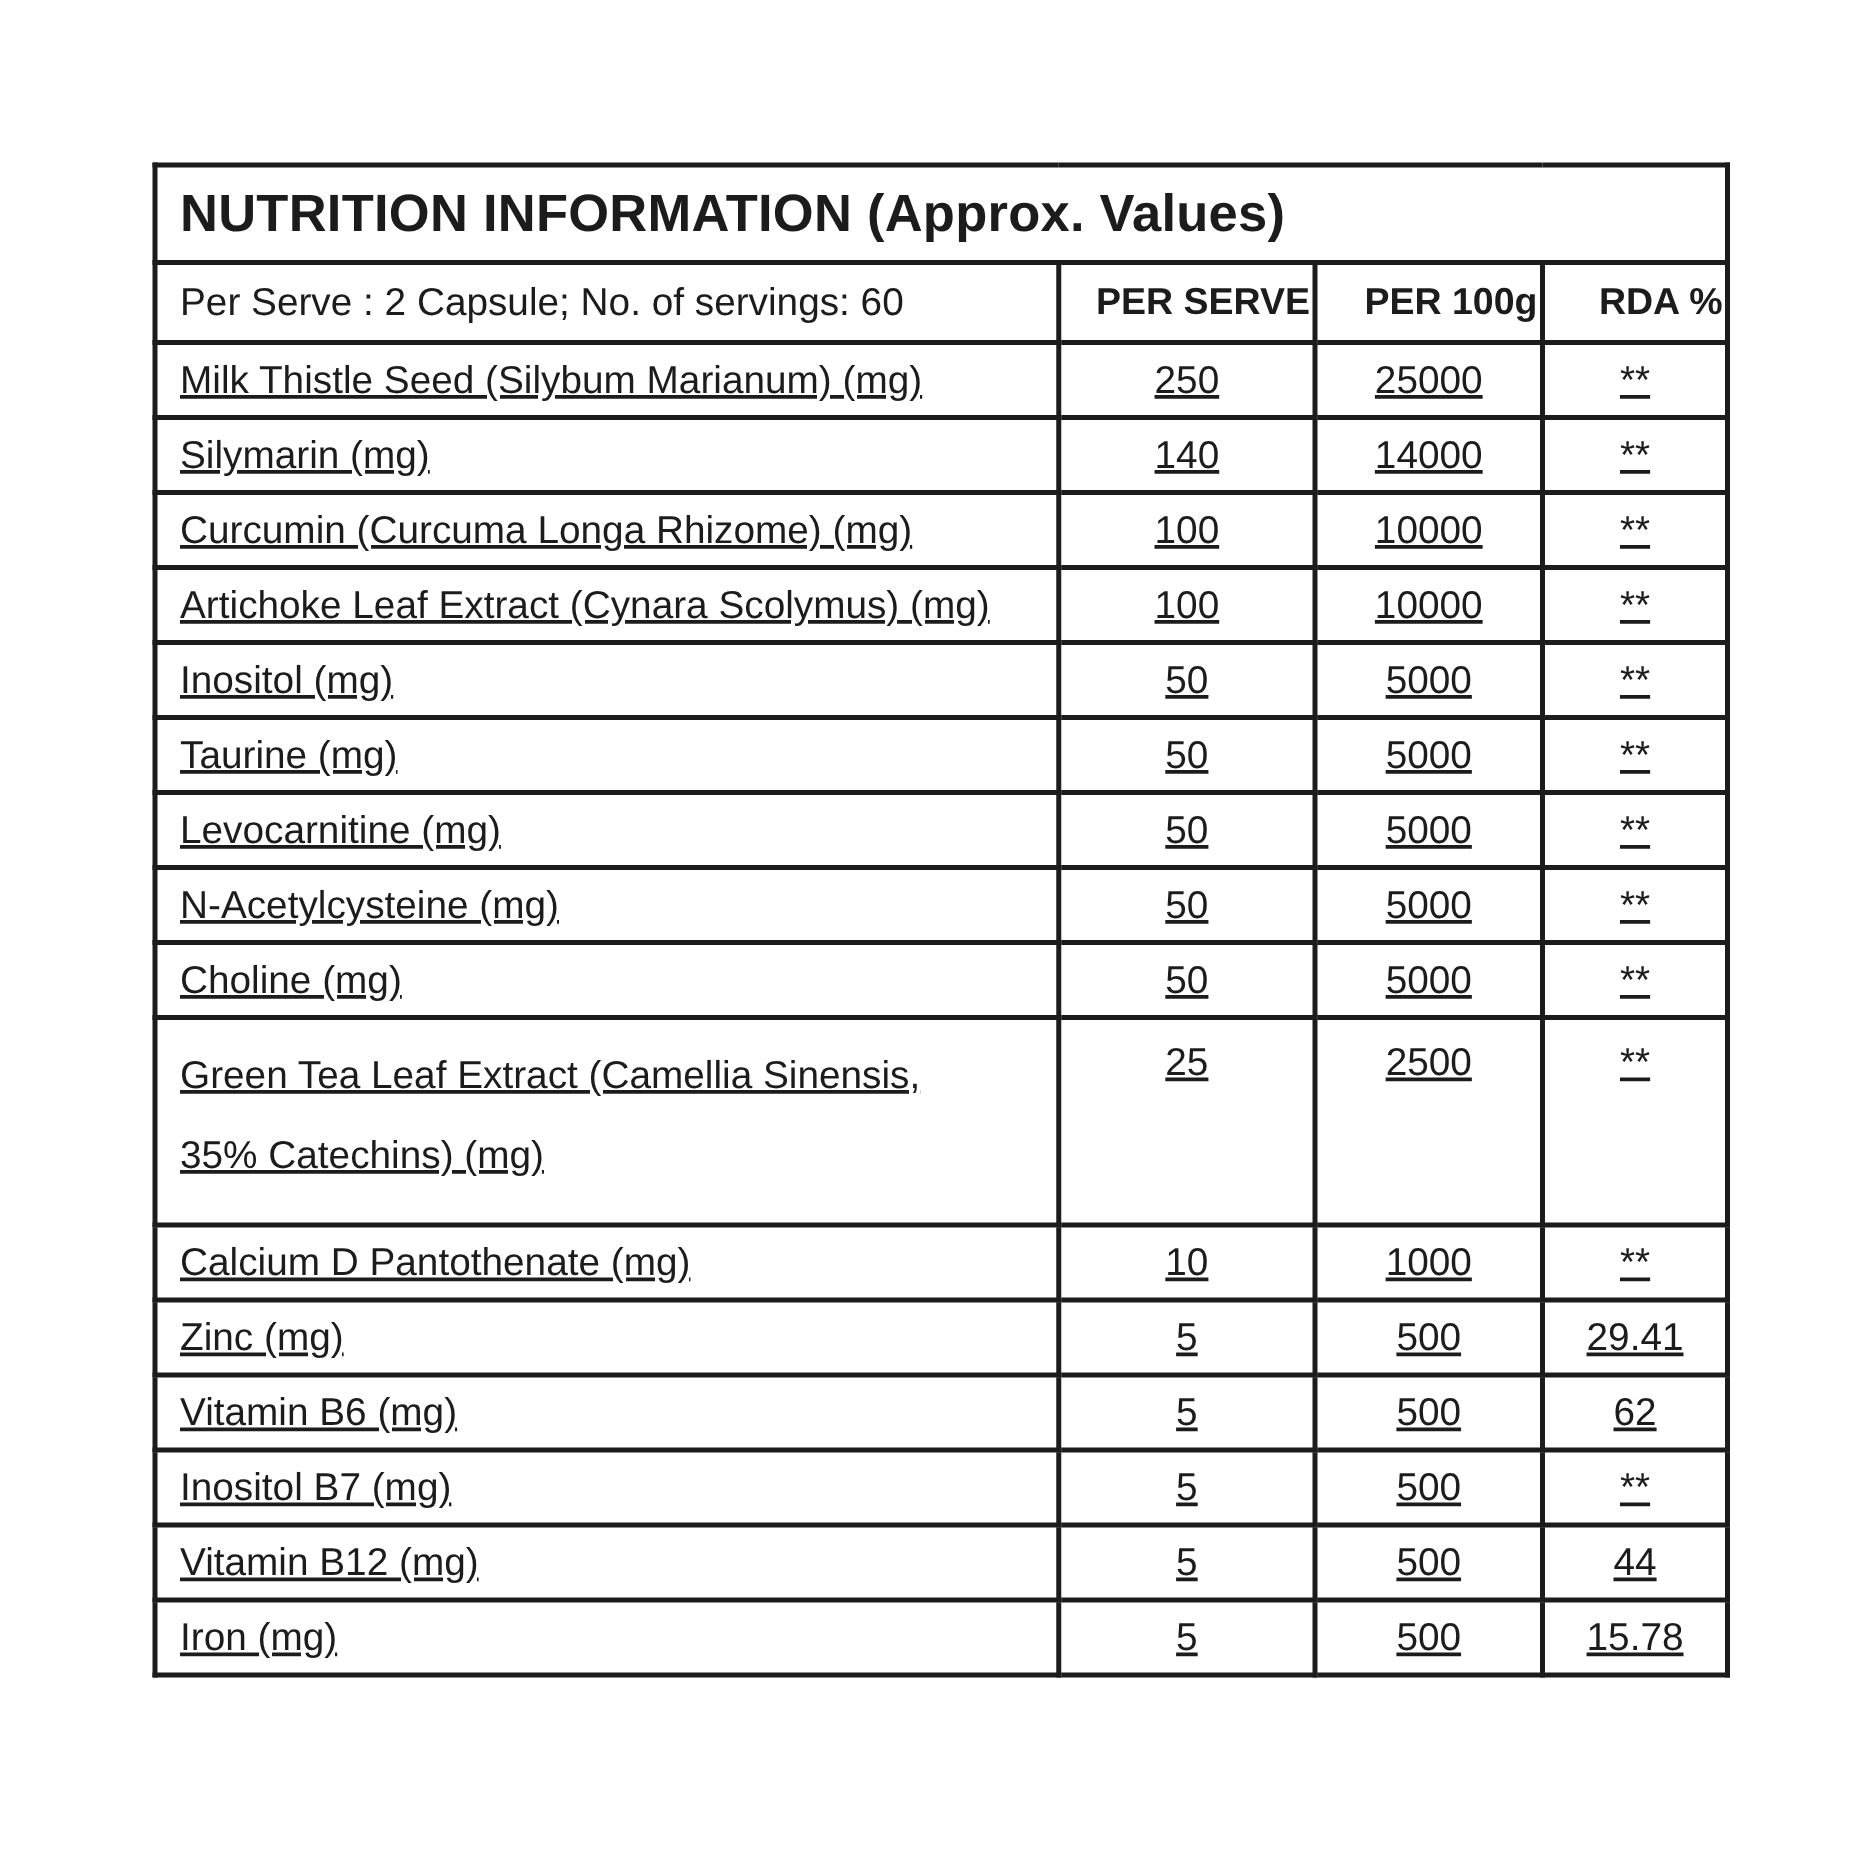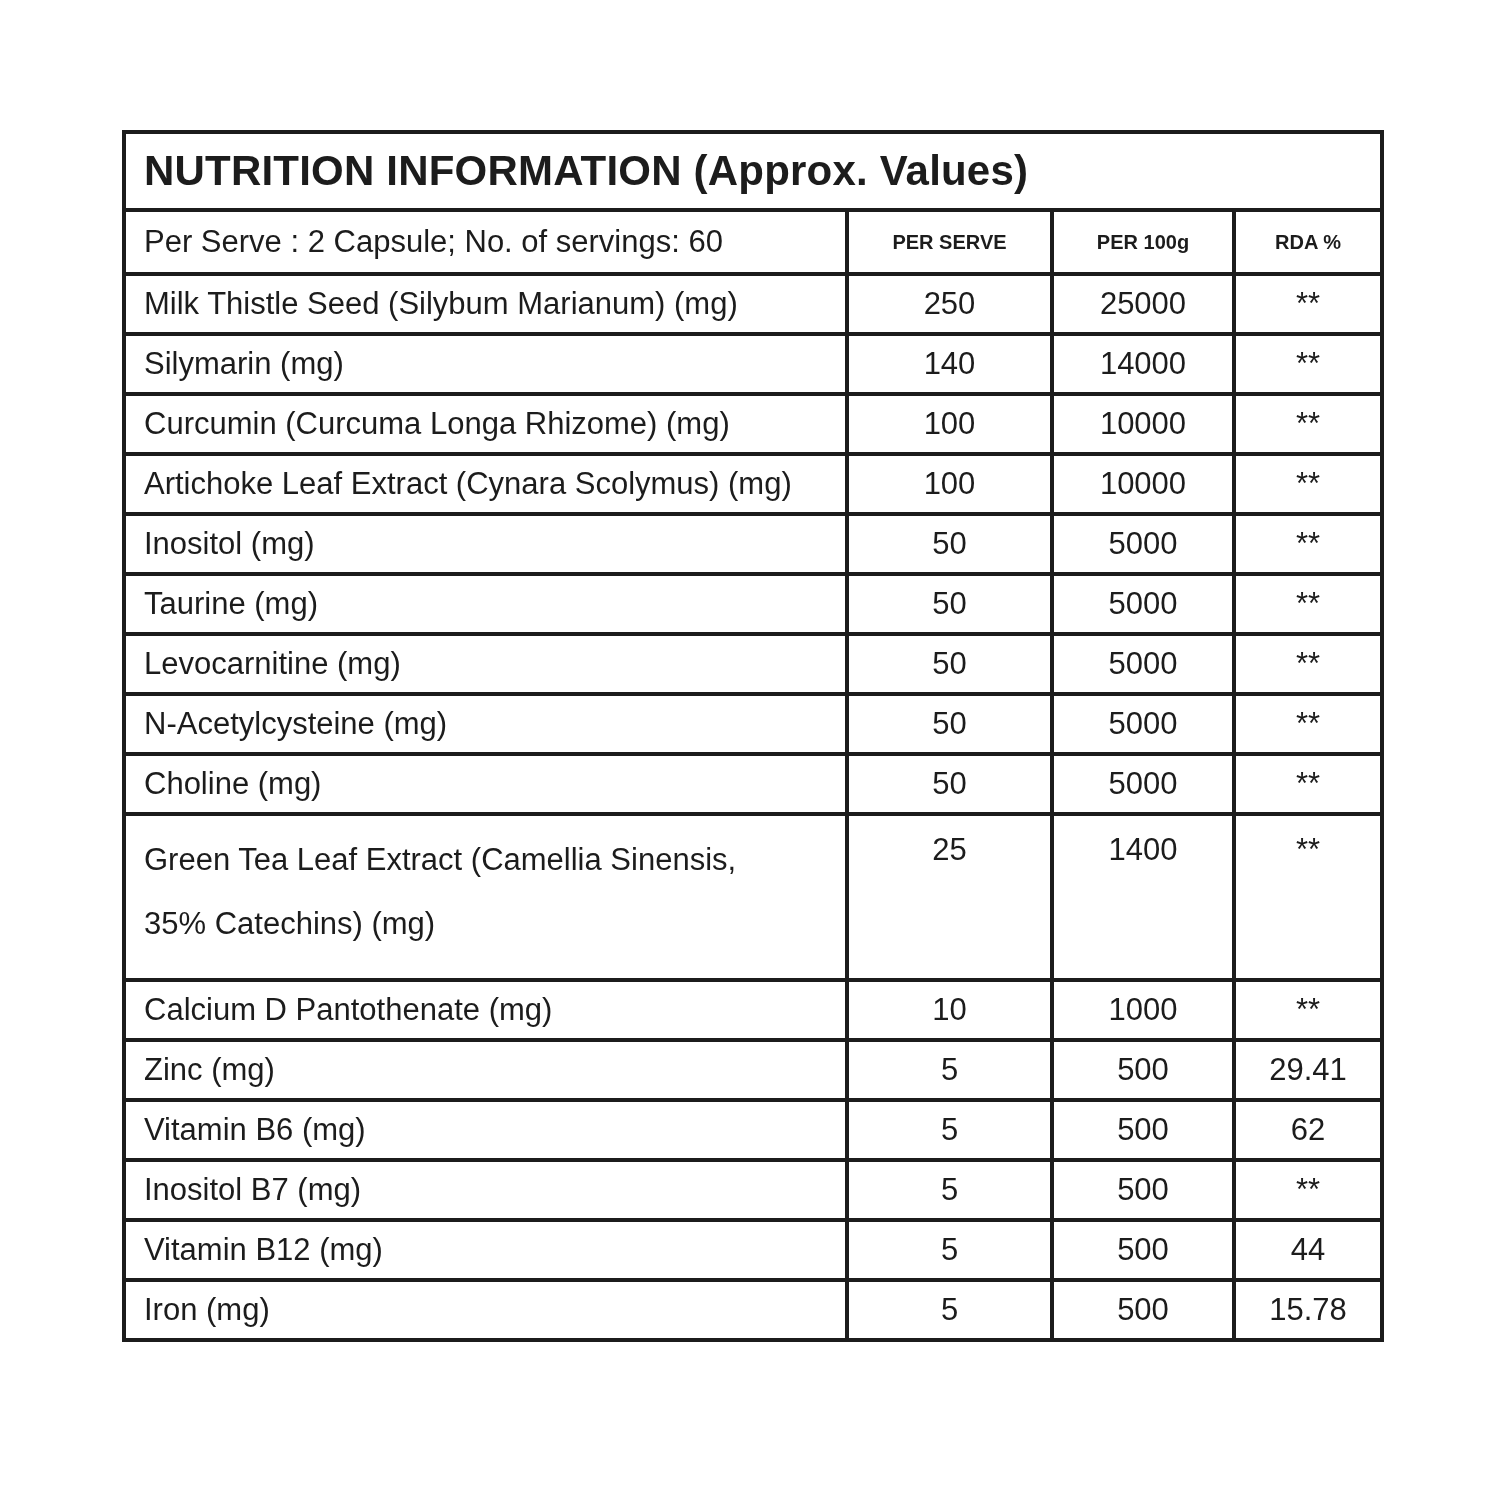--- a/index.html
+++ b/index.html
@@ -39,27 +39,27 @@
     white-space: nowrap;
   }
   tr.header-row { height: 64px; }
   .serving-cell {
     font-size: 31px;
     text-align: left;
     padding: 4px 18px;
     white-space: nowrap;
   }
   th.col-head {
-    font-size: 20px;
+    font-size: 30px;
     font-weight: bold;
-    text-align: center;
+    text-align: right;
     padding: 4px 2px;
     white-space: nowrap;
   }
-  tr.data-row { height: 60px; }
+  tr.data-row { height: 60px; text-decoration: underline; }
   td.name-cell {
     font-size: 31px;
     text-align: left;
     padding: 4px 18px;
     vertical-align: middle;
     white-space: pre-line;
     line-height: 1.35;
   }
   td.val-cell {
     font-size: 31px;
@@ -152,21 +152,21 @@
         <tr class="data-row">
           <td class="name-cell">Choline (mg)</td>
           <td class="val-cell">50</td>
           <td class="val-cell">5000</td>
           <td class="val-cell">**</td>
         </tr>
         <tr class="data-row tall">
           <td class="name-cell">Green Tea Leaf Extract (Camellia Sinensis,
 35% Catechins) (mg)</td>
           <td class="val-cell">25</td>
-          <td class="val-cell">1400</td>
+          <td class="val-cell">2500</td>
           <td class="val-cell">**</td>
         </tr>
         <tr class="data-row">
           <td class="name-cell">Calcium D Pantothenate (mg)</td>
           <td class="val-cell">10</td>
           <td class="val-cell">1000</td>
           <td class="val-cell">**</td>
         </tr>
         <tr class="data-row">
           <td class="name-cell">Zinc (mg)</td>

